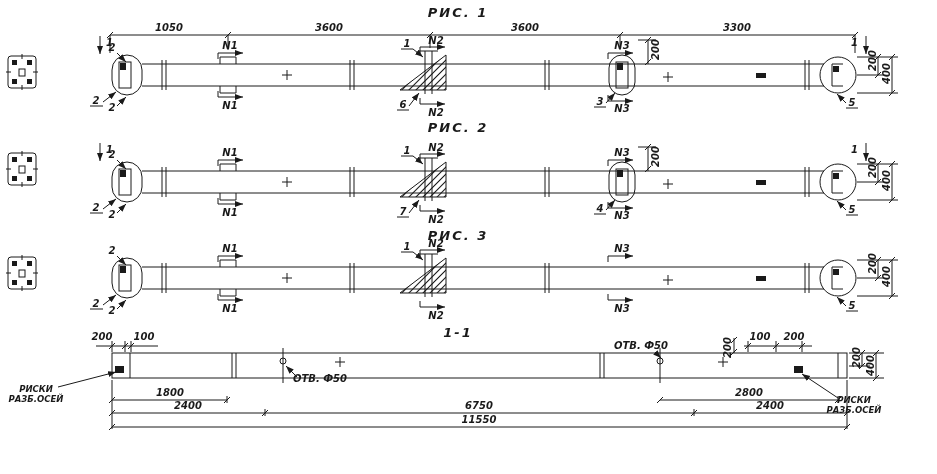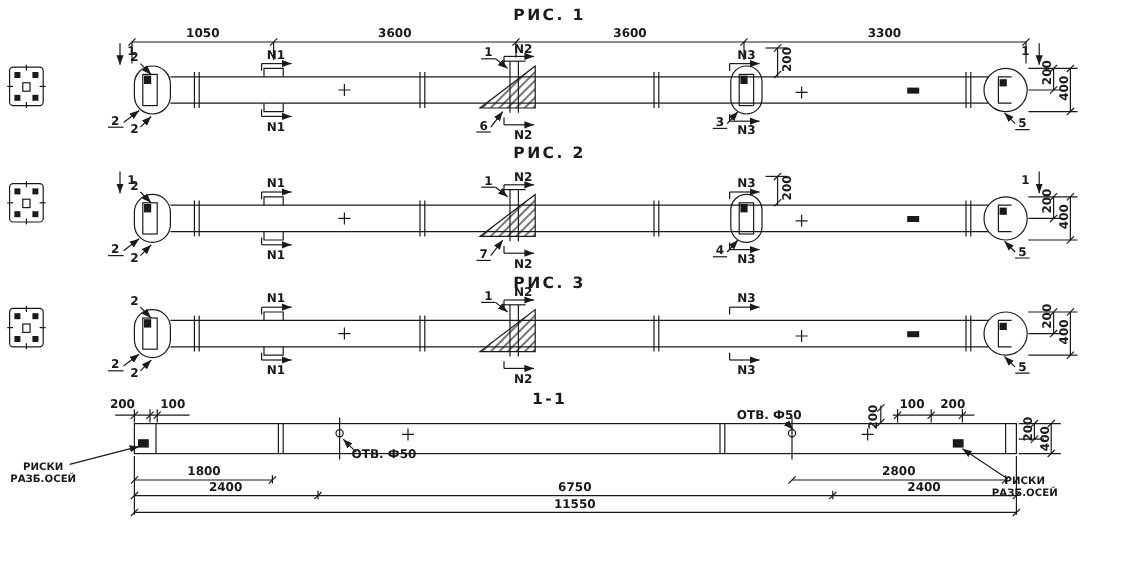--- a/index.html
+++ b/index.html
@@ -1,16 +1,16 @@
 <!DOCTYPE html>
 <html><head>
 <meta charset="utf-8">
 <style>
   html,body{margin:0;padding:0;background:#ffffff;}
-  .stage{width:937px;height:474px;background:#ffffff;position:relative;overflow:hidden;}
+  .stage{width:937px;height:474px;background:#ffffff;position:relative;overflow:hidden;font-style:italic;}
   svg{display:block;}
   .ln{stroke:#1a1a1a;stroke-width:1;fill:none;}
   .fl{fill:#1a1a1a;stroke:none;}
   text{font-family:"DejaVu Sans","Liberation Sans",sans-serif;font-size:10px;font-weight:700;fill:#1a1a1a;}
   .ttl{font-size:13px;letter-spacing:2px;}
   .sm{font-size:8.5px;}
   .mid{text-anchor:middle;}
   .end{text-anchor:end;}
 </style>
 </head>

